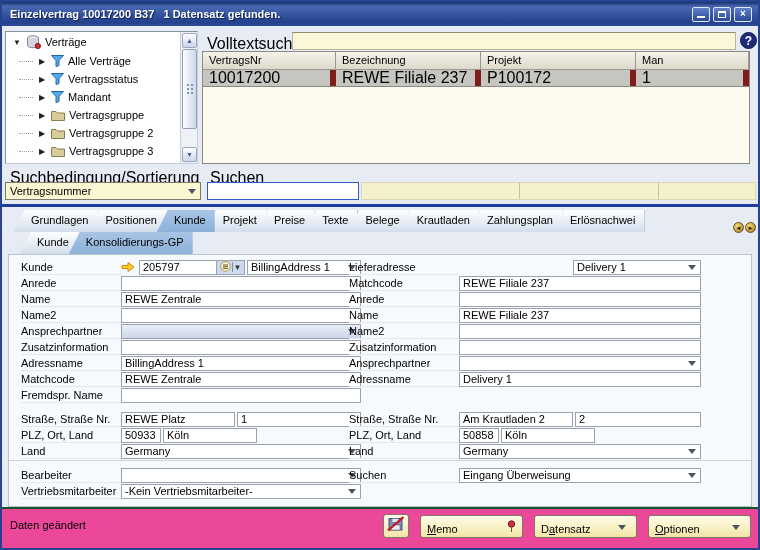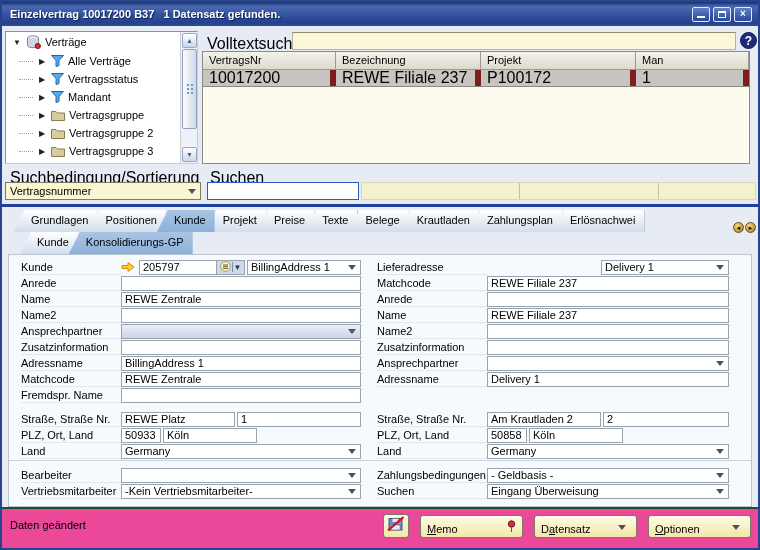--- a/index.html
+++ b/index.html
@@ -62,21 +62,21 @@
   .tab.active{background:linear-gradient(#a9c5e6,#8cb1d8);z-index:2;}
   .tabscroll{position:absolute;right:2px;top:220px;display:flex;gap:1px;z-index:5;}
   .tsbtn{width:11px;height:11px;border-radius:50%;background:radial-gradient(circle at 35% 30%,#f2d870,#a07a28);
     border:1px solid #6a5018;color:#1a1000;font-size:6px;display:flex;align-items:center;justify-content:center;}
   
   .formpanel{position:absolute;left:6px;top:252px;width:744px;height:253px;background:#f7fafd;
     border:1px solid #bcc4d0;}
   .groupline{position:absolute;left:0;right:0;top:205px;height:1px;background:#ccd2dc;}
   .fcol{position:absolute;top:4px;display:flex;flex-direction:column;}
   .fcol-left{left:12px;width:340px;}
-  .fcol-right{left:368px;width:352px;}
+  .fcol-right{left:340px;width:352px;}
   .frow{display:flex;align-items:center;height:16px;}
   .flabel{font-size:11px;height:15px;line-height:15px;border-bottom:1px solid #e3e7ee;white-space:nowrap;overflow:hidden;}
   .farea{flex:1;display:flex;align-items:center;height:16px;gap:2px;}
   .finput{height:15px;background:#fff;border:1px solid #9aa2ac;display:flex;align-items:center;overflow:hidden;}
   .ftext{font-size:11px;padding:0 3px;white-space:nowrap;}
   .fdrop{flex:1;height:15px;background:#fff;border:1px solid #9aa2ac;display:flex;align-items:center;overflow:hidden;}
   .fdrop.disabled{background:linear-gradient(#e9eef8,#ccd6ea);}
   .fdrop.narrow{flex:0 0 128px;margin-left:auto;}
   .darr{width:0;height:0;border:4px solid transparent;border-top:5px solid #4a5560;margin:5px 4px 0 auto;}
   .kundein{flex:0 0 106px;position:relative;padding-right:28px;}
@@ -500,29 +500,20 @@
           <div class="flabel" style="flex: 0 0 110px;">Land</div>
           <div class="farea">
             <div class="fdrop">
               <span class="ftext">Germany</span>
               <div class="darr"></div>
             </div>
           </div>
         </div>
         <div class="fspacer" style="height: 8px;"></div>
         <div class="frow">
-          <div class="flabel" style="flex: 0 0 110px;">Zahlungsbedingungen</div>
-          <div class="farea">
-            <div class="fdrop">
-              <span class="ftext">- Geldbasis -</span>
-              <div class="darr"></div>
-            </div>
-          </div>
-        </div>
-        <div class="frow">
           <div class="flabel" style="flex: 0 0 110px;">Suchen</div>
           <div class="farea">
             <div class="fdrop">
               <span class="ftext">Eingang Überweisung</span>
               <div class="darr"></div>
             </div>
           </div>
         </div>
       </div>
   </div>

